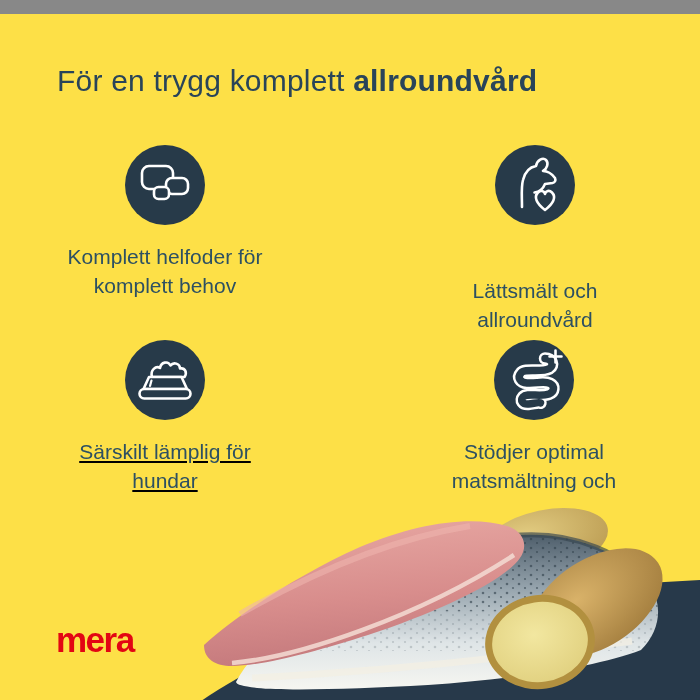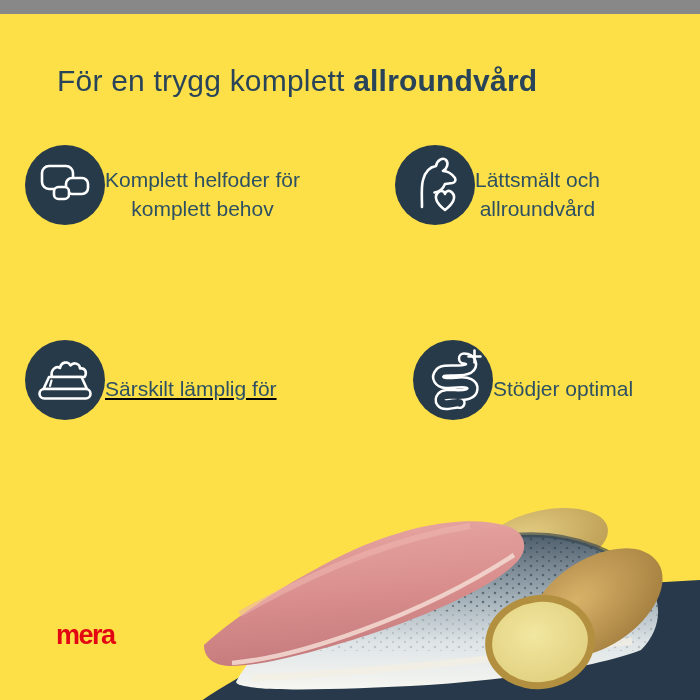--- a/index.html
+++ b/index.html
@@ -9,39 +9,39 @@
     font-family:"Liberation Sans",sans-serif;
     -webkit-font-smoothing:antialiased;
   }
   .page-title{
     position:absolute;left:57px;top:50px;z-index:3;
     font-size:30px;color:#294459;letter-spacing:.2px;white-space:nowrap;
   }
   .page-title .bold{font-weight:800;}
   .feature{
     position:absolute;width:280px;z-index:2;
-    display:flex;flex-direction:row;align-items:center;text-align:center;
+    display:flex;flex-direction:column;align-items:center;text-align:center;
   }
   .f0{left:25px;top:131px;}
-  .f1{left:395px;top:131px;}
+  .f1{left:395px;top:131px;gap:34px;}
   .f2{left:25px;top:326px;text-decoration:underline;}
-  .f3{left:413px;top:326px;}
+  .f3{left:394px;top:326px;}
   .icon-circle{
     width:80px;height:80px;border-radius:50%;
     background:#273a49;color:#273a49;
     display:flex;align-items:center;justify-content:center;
   }
   .icon-circle svg{width:80px;height:80px;display:block;}
   .feature-text{
     margin-top:17px;font-size:21px;line-height:29px;color:#2d5062;
   }
   .feature-text span{display:block;}
   .logo{
     position:absolute;left:56px;top:606px;z-index:4;
-    font-size:27px;font-weight:700;letter-spacing:-1.5px;
+    font-size:35px;font-weight:700;letter-spacing:-1.5px;
     color:#e30613;
   }
   .illustration{position:absolute;left:0;top:0;width:700px;height:700px;z-index:1;}
 </style>
 </head>
 <body>
 
 <div class="canvas">
 
   <div class="page-title"><span>För en trygg komplett </span><span class="bold">allroundvård</span></div>
@@ -77,33 +77,35 @@
     <div class="icon-circle">
       <svg viewBox="0 0 80 80" aria-hidden="true">
         <path d="M27,37 C25,30 31,25.5 35,28 C36,22 43,20.5 45.5,25.5 C48.5,21.5 55,23.5 55,28.5 C60,27.5 62.5,32.5 59.5,37 Z" fill="currentColor" stroke="#fff" stroke-width="2.6" stroke-linejoin="round"></path>
         <path d="M24,37 L56.5,37 L62,49 L18.5,49 Z" fill="currentColor" stroke="#fff" stroke-width="2.6" stroke-linejoin="round"></path>
         <rect x="14.5" y="49" width="51" height="9.5" rx="4.75" fill="currentColor" stroke="#fff" stroke-width="2.6"></rect>
         <path d="M26.5,40.5 L25,46" stroke="#fff" stroke-width="2.2" stroke-linecap="round"></path>
       </svg>
     </div>
     <div class="feature-text">
       <span>Särskilt lämplig för</span>
+      <span>hundar</span>
     </div>
   </div>
 
   <div class="feature f3">
     <div class="icon-circle">
       <svg viewBox="0 0 80 80" aria-hidden="true">
         <path d="M51,18.5 C58,18.5 60.5,25.5 55.5,28.5 C47,33 31,28 27,33 C23,37.5 26,42.5 33,43 C42,43.8 50,40.5 56,43.5 C61,46 60.5,52 55,54 C46,57.2 33,52.5 29,57 C26,60.5 28.5,64.5 34.5,64 C39.5,63.6 43.5,62 46.5,62.8" fill="none" stroke="#fff" stroke-width="12.5" stroke-linecap="round" stroke-linejoin="round"></path>
         <path d="M51,18.5 C58,18.5 60.5,25.5 55.5,28.5 C47,33 31,28 27,33 C23,37.5 26,42.5 33,43 C42,43.8 50,40.5 56,43.5 C61,46 60.5,52 55,54 C46,57.2 33,52.5 29,57 C26,60.5 28.5,64.5 34.5,64 C39.5,63.6 43.5,62 46.5,62.8" fill="none" stroke="currentColor" stroke-width="7.5" stroke-linecap="round" stroke-linejoin="round"></path>
         <path d="M61.5,10.5 L61.5,22.5 M55.5,16.5 L67.5,16.5" stroke="#fff" stroke-width="2.6" stroke-linecap="round"></path>
       </svg>
     </div>
     <div class="feature-text">
       <span>Stödjer optimal</span>
+      <span>matsmältning och</span>
     </div>
   </div>
 
   <svg class="illustration" viewBox="0 0 700 700" aria-hidden="true">
     <defs>
       <linearGradient id="gSilver" x1="0" y1="0" x2="0" y2="1">
         <stop offset="0" stop-color="#4e5e6b"></stop>
         <stop offset="0.35" stop-color="#97a5ae"></stop>
         <stop offset="0.7" stop-color="#dfe5e7"></stop>
         <stop offset="1" stop-color="#f6f6f1"></stop>

